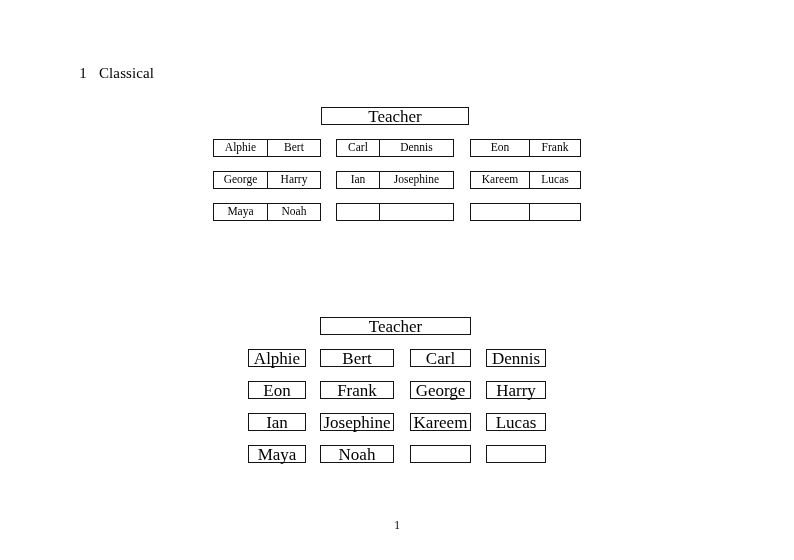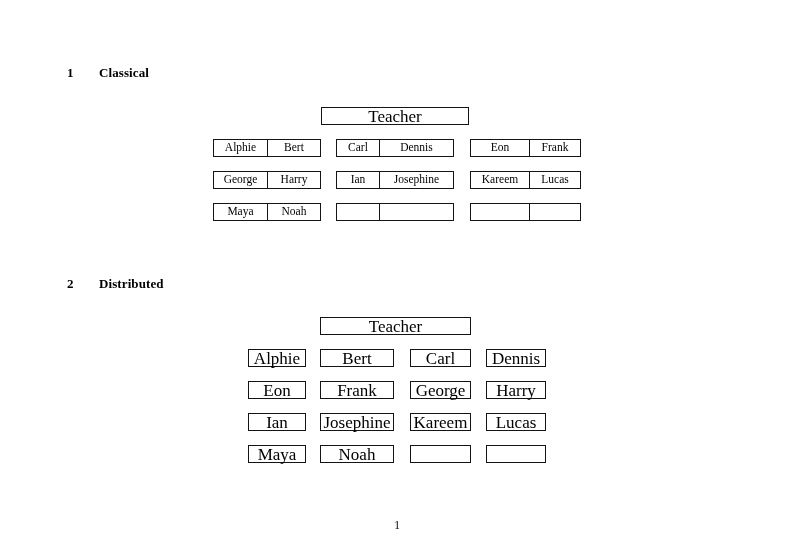--- a/index.html
+++ b/index.html
@@ -17,25 +17,26 @@
   }
 
   .page {
     position: absolute;
     inset: 0;
   }
 
   
   .section-heading {
     position: absolute;
-    font-weight: bold;
-    font-size: 13px;
+    font-weight: normal;
+    font-size: 15px;
     letter-spacing: 0.1px;
     white-space: nowrap;
     line-height: 1;
+    text-align: center;
   }
   .section-heading .sec-num {
     display: inline-block;
     width: 32px;
   }
   #heading-classical   { left: 67px; top: 66px; }
   #heading-distributed { left: 67px; top: 277px; }
 
   
   .box {
@@ -133,23 +134,20 @@
   </div>
   <div class="pair" style="left:470px; top:171px; width:111px;">
     <div class="cell" style="width:58px;">Kareem</div>
     <div class="cell" style="width:51px;">Lucas</div>
   </div>
   <div class="pair" style="left:470px; top:203px; width:111px;">
     <div class="cell" style="width:58px;"></div>
     <div class="cell" style="width:51px;"></div>
   </div>
 
-  <div class="section-heading" id="heading-distributed">
-    <span class="sec-num">2</span><span>Distributed</span>
-  </div>
 
   <div class="box teacher-box" style="left:320px; top:317px; width:151px;">Teacher</div>
 
   <div class="box" style="left:248px; top:349px; width:58px; height:18px;">Alphie</div>
   <div class="box" style="left:320px; top:349px; width:74px; height:18px;">Bert</div>
   <div class="box" style="left:410px; top:349px; width:61px; height:18px;">Carl</div>
   <div class="box" style="left:486px; top:349px; width:60px; height:18px;">Dennis</div>
 
   <div class="box" style="left:248px; top:381px; width:58px; height:18px;">Eon</div>
   <div class="box" style="left:320px; top:381px; width:74px; height:18px;">Frank</div>

